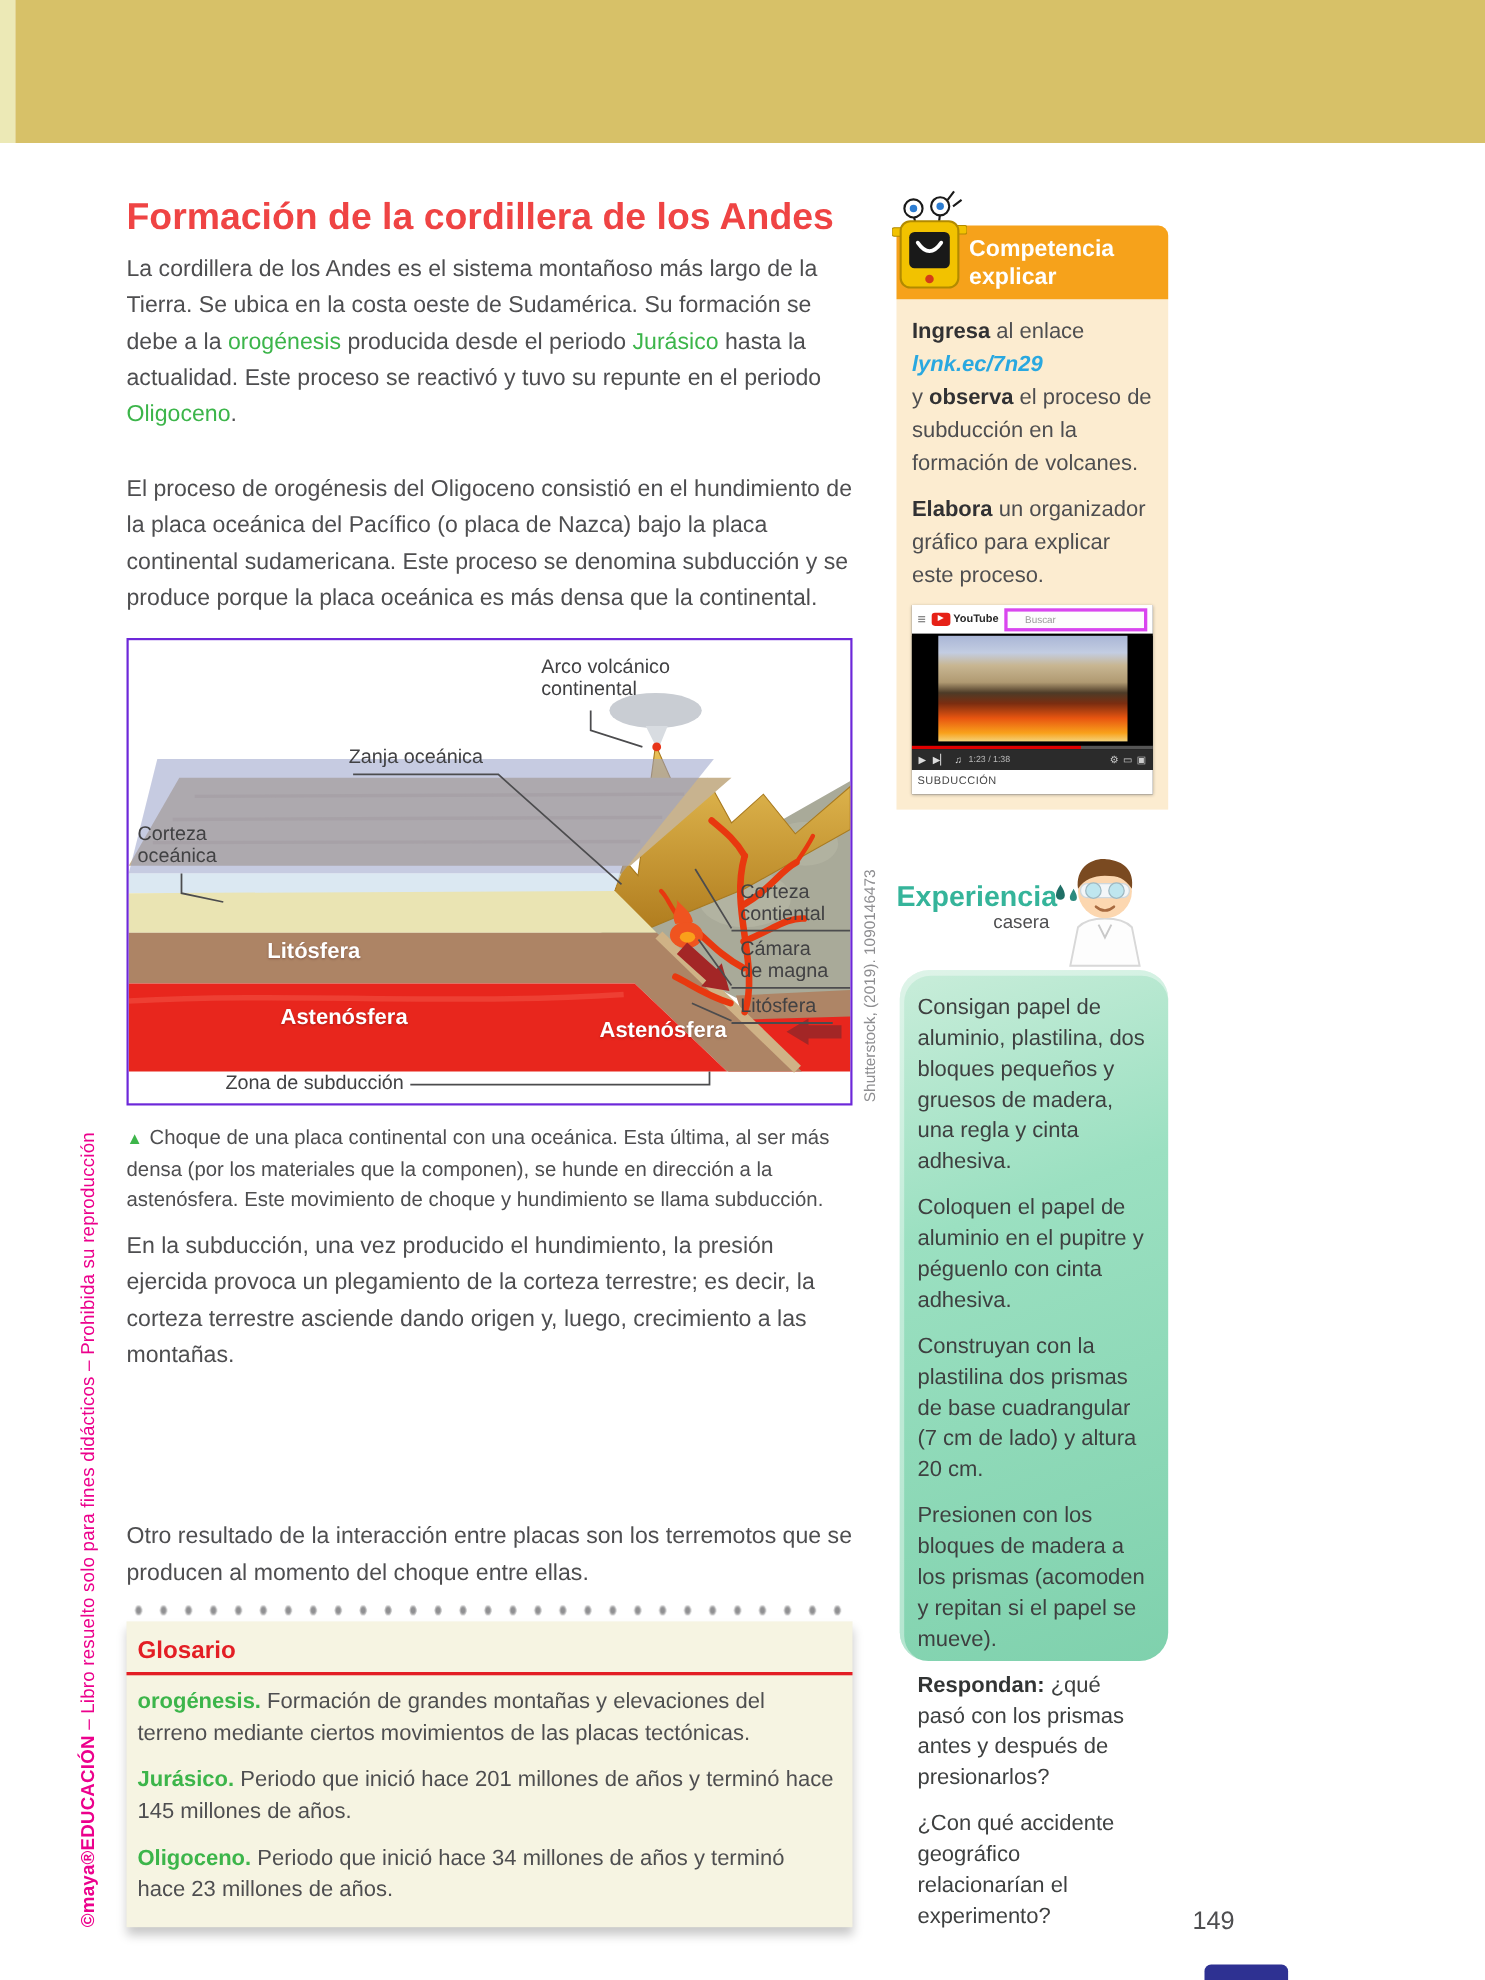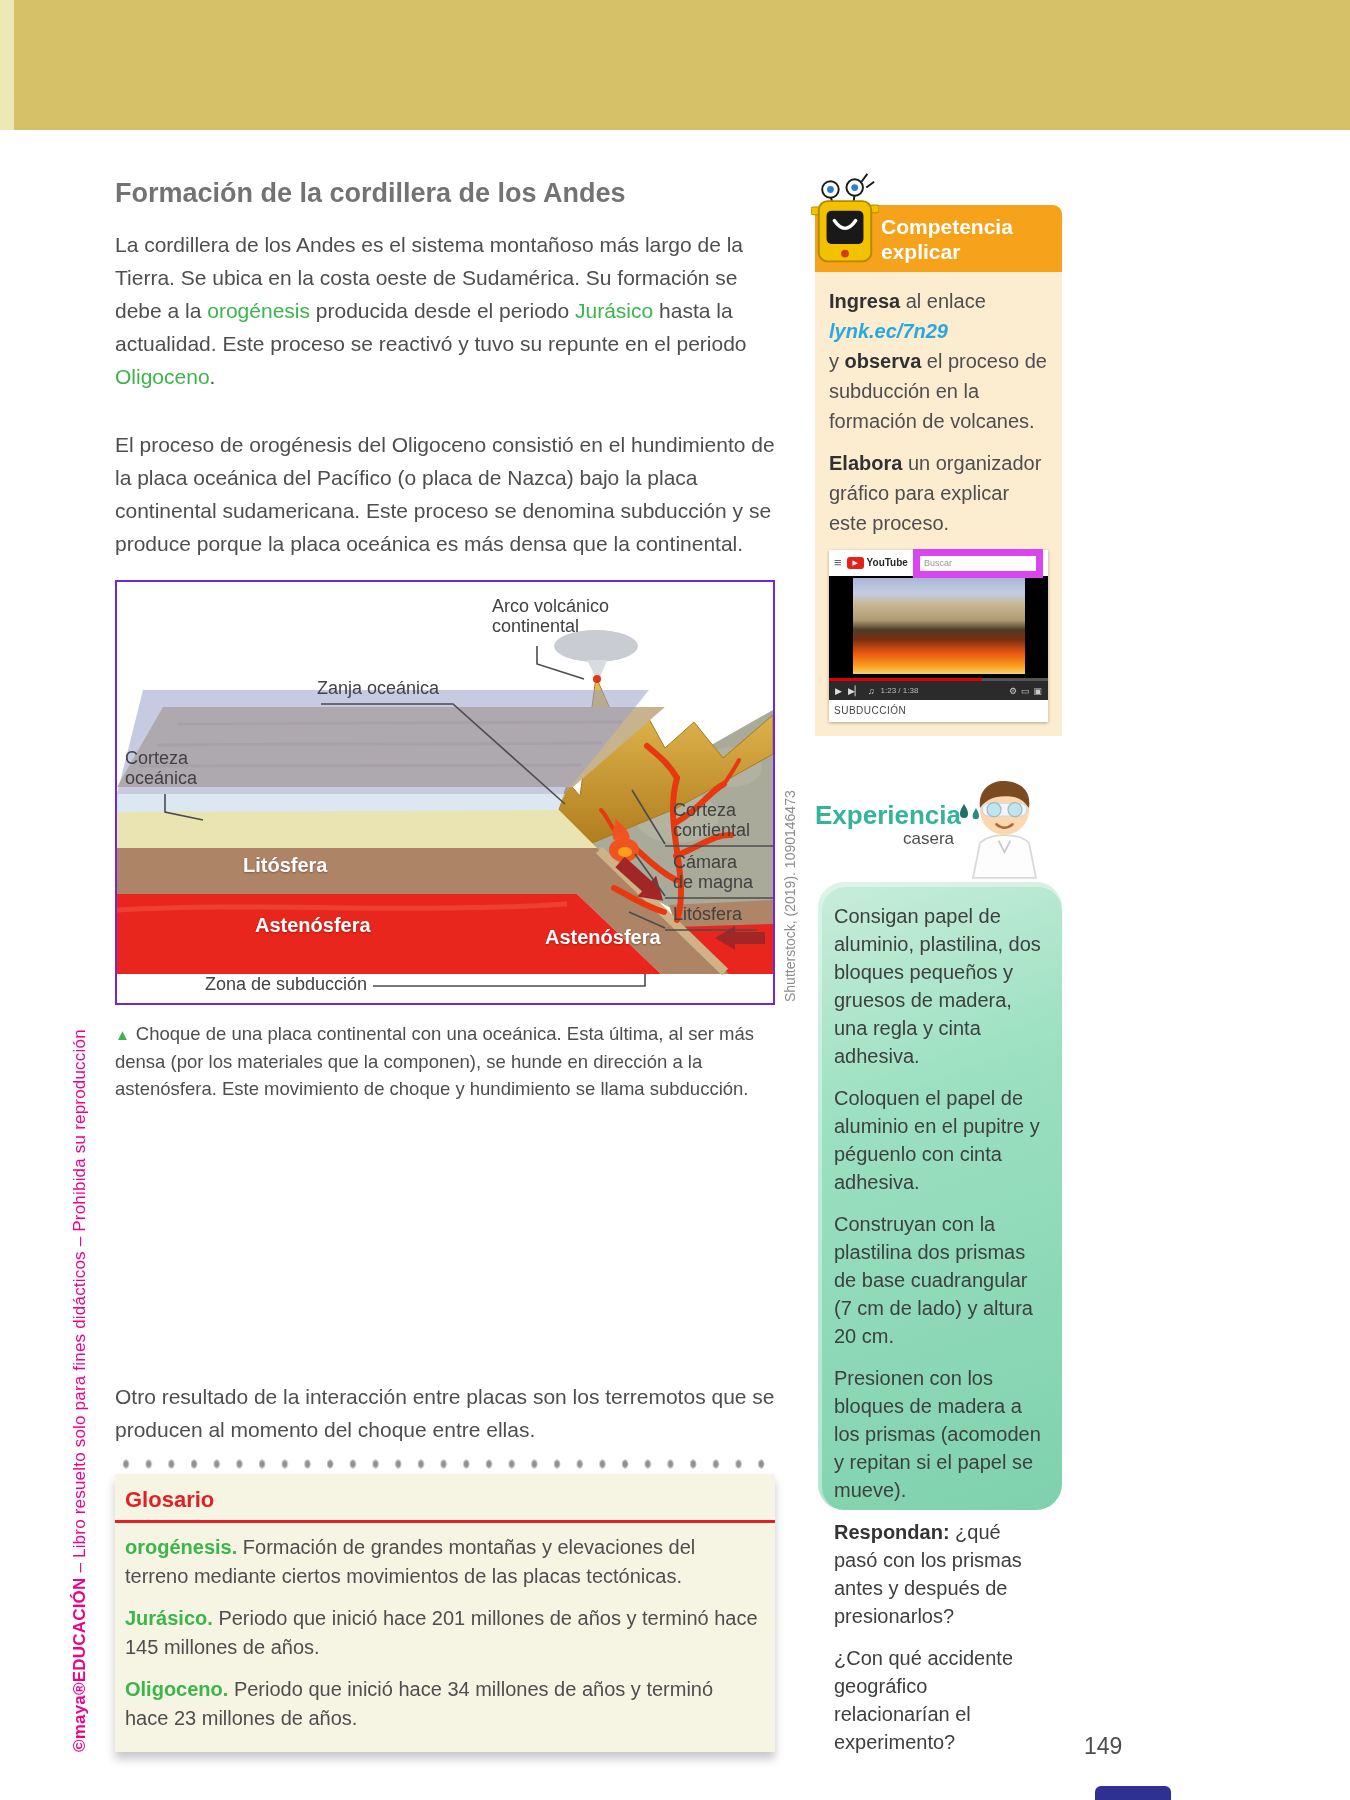--- a/index.html
+++ b/index.html
@@ -15,21 +15,21 @@
   
   .side-credit {
     position:absolute; left:70px; top:1752px; transform-origin:0 0;
     transform:rotate(-90deg); white-space:nowrap;
     font-size:17px; color:#ec008c; letter-spacing:.2px;
   }
   .side-credit b { font-weight:bold; }
 
   
   .title { position:absolute; left:115px; top:178px; width:660px; margin:0;
-           font-size:27px; font-weight:bold; color:#737373; }
+           font-size:34px; font-weight:bold; color:#ef4444; }
   .body-par { position:absolute; left:115px; width:660px; margin:0;
               font-size:21px; line-height:33px; color:#4e4e50; }
   .term { color:#3cb54a; }
   .caption { position:absolute; left:115px; top:1020px; width:662px; margin:0;
              font-size:18.5px; line-height:27px; color:#4e4e50; }
   .caption .tri { color:#3db54a; font-size:15px; margin-right:6px; }
 
   
   .figure { position:absolute; left:115px; top:580px; width:656px; height:421px;
             border:2px solid #6d28d9; background:#fff; }
@@ -65,22 +65,22 @@
   .comp-link { display:block; color:#29a8e0; font-style:italic; font-weight:bold; }
 
   
   .yt { width:219px; background:#000; box-shadow:0 1px 3px rgba(0,0,0,.3); }
   .yt-chrome { height:26px; background:#fff; display:flex; align-items:center; gap:5px; padding:0 5px; box-sizing:border-box; }
   .yt-menu { font-size:13px; color:#666; }
   .yt-logo { display:flex; align-items:center; gap:3px; }
   .yt-logo-mark { width:17px; height:12px; background:#e62117; border-radius:3px; color:#fff;
                   font-size:7px; line-height:12px; text-align:center; }
   .yt-logo-text { font-size:10px; font-weight:bold; color:#282828; }
-  .yt-search { flex:1; height:15px; border:7px solid #d946ef; font-size:9px; color:#999;
-               line-height:15px; padding-left:4px; background:#fdfdfd; }
+  .yt-search { flex:1; height:15px; border:3px solid #d946ef; font-size:9px; color:#999;
+               line-height:15px; padding-left:16px; background:#fdfdfd; }
   .yt-screen { height:100px; background:#000; }
   .yt-scene { width:172px; height:96px; margin:2px auto 0;
      background:linear-gradient(180deg,#aab6d6 0%,#c3cde2 16%,#c8b692 28%,#b09a72 44%,#4d3b27 54%,#7a2d10 64%,#e85510 78%,#f9a11b 92%,#f4d27a 100%); }
   .yt-progress { height:3px; background:linear-gradient(90deg,#e00000 70%, #555 70%); }
   .yt-controls { height:19px; background:#2b2b2b; display:flex; align-items:center; gap:6px;
                  padding:0 6px; color:#ddd; font-size:9px; }
   .yt-time { font-size:8px; color:#bbb; }
   .yt-right { margin-left:auto; display:flex; gap:4px; font-size:9px; color:#ccc; }
   .yt-caption { height:22px; background:#fff; font-size:10px; color:#454545;
                 line-height:22px; padding-left:5px; letter-spacing:.5px; }
@@ -211,20 +211,21 @@
     <p class="fig-label" style="left:88px; top:392px">Zona de subducción</p>
     <p class="fig-label-white" style="left:126px; top:272px">Litósfera</p>
     <p class="fig-label-white" style="left:138px; top:332px">Astenósfera</p>
     <p class="fig-label-white" style="left:428px; top:344px">Astenósfera</p>
   </div>
 
   <div class="credit">Shutterstock, (2019). 1090146473</div>
 
   <p class="caption"><span class="tri">▲</span><span>Choque de una placa continental con una oceánica. Esta última, al ser más densa (por los materiales que la componen), se hunde en dirección a la astenósfera. Este movimiento de choque y hundimiento se llama subducción.</span></p>
 
+  <p class="body-par" style="top:1116px">En la subducción, una vez producido el hundimiento, la presión ejercida provoca un plegamiento de la corteza terrestre; es decir, la corteza terrestre asciende dando origen y, luego, crecimiento a las montañas.</p>
   <p class="body-par" style="top:1380px">Otro resultado de la interacción entre placas son los terremotos que se producen al momento del choque entre ellas.</p>
 
   <div class="glossary-dots"></div>
   <div class="glossary">
     <p class="glossary-title">Glosario</p>
     <div class="glossary-rule"></div>
     <div class="glossary-entries">
       <p><b>orogénesis.</b><span> Formación de grandes montañas y elevaciones del terreno mediante ciertos movimientos de las placas tectónicas.</span></p>
       <p><b>Jurásico.</b><span> Periodo que inició hace 201 millones de años y terminó hace 145 millones de años.</span></p>
       <p><b>Oligoceno.</b><span> Periodo que inició hace 34 millones de años y terminó hace 23 millones de años.</span></p>

